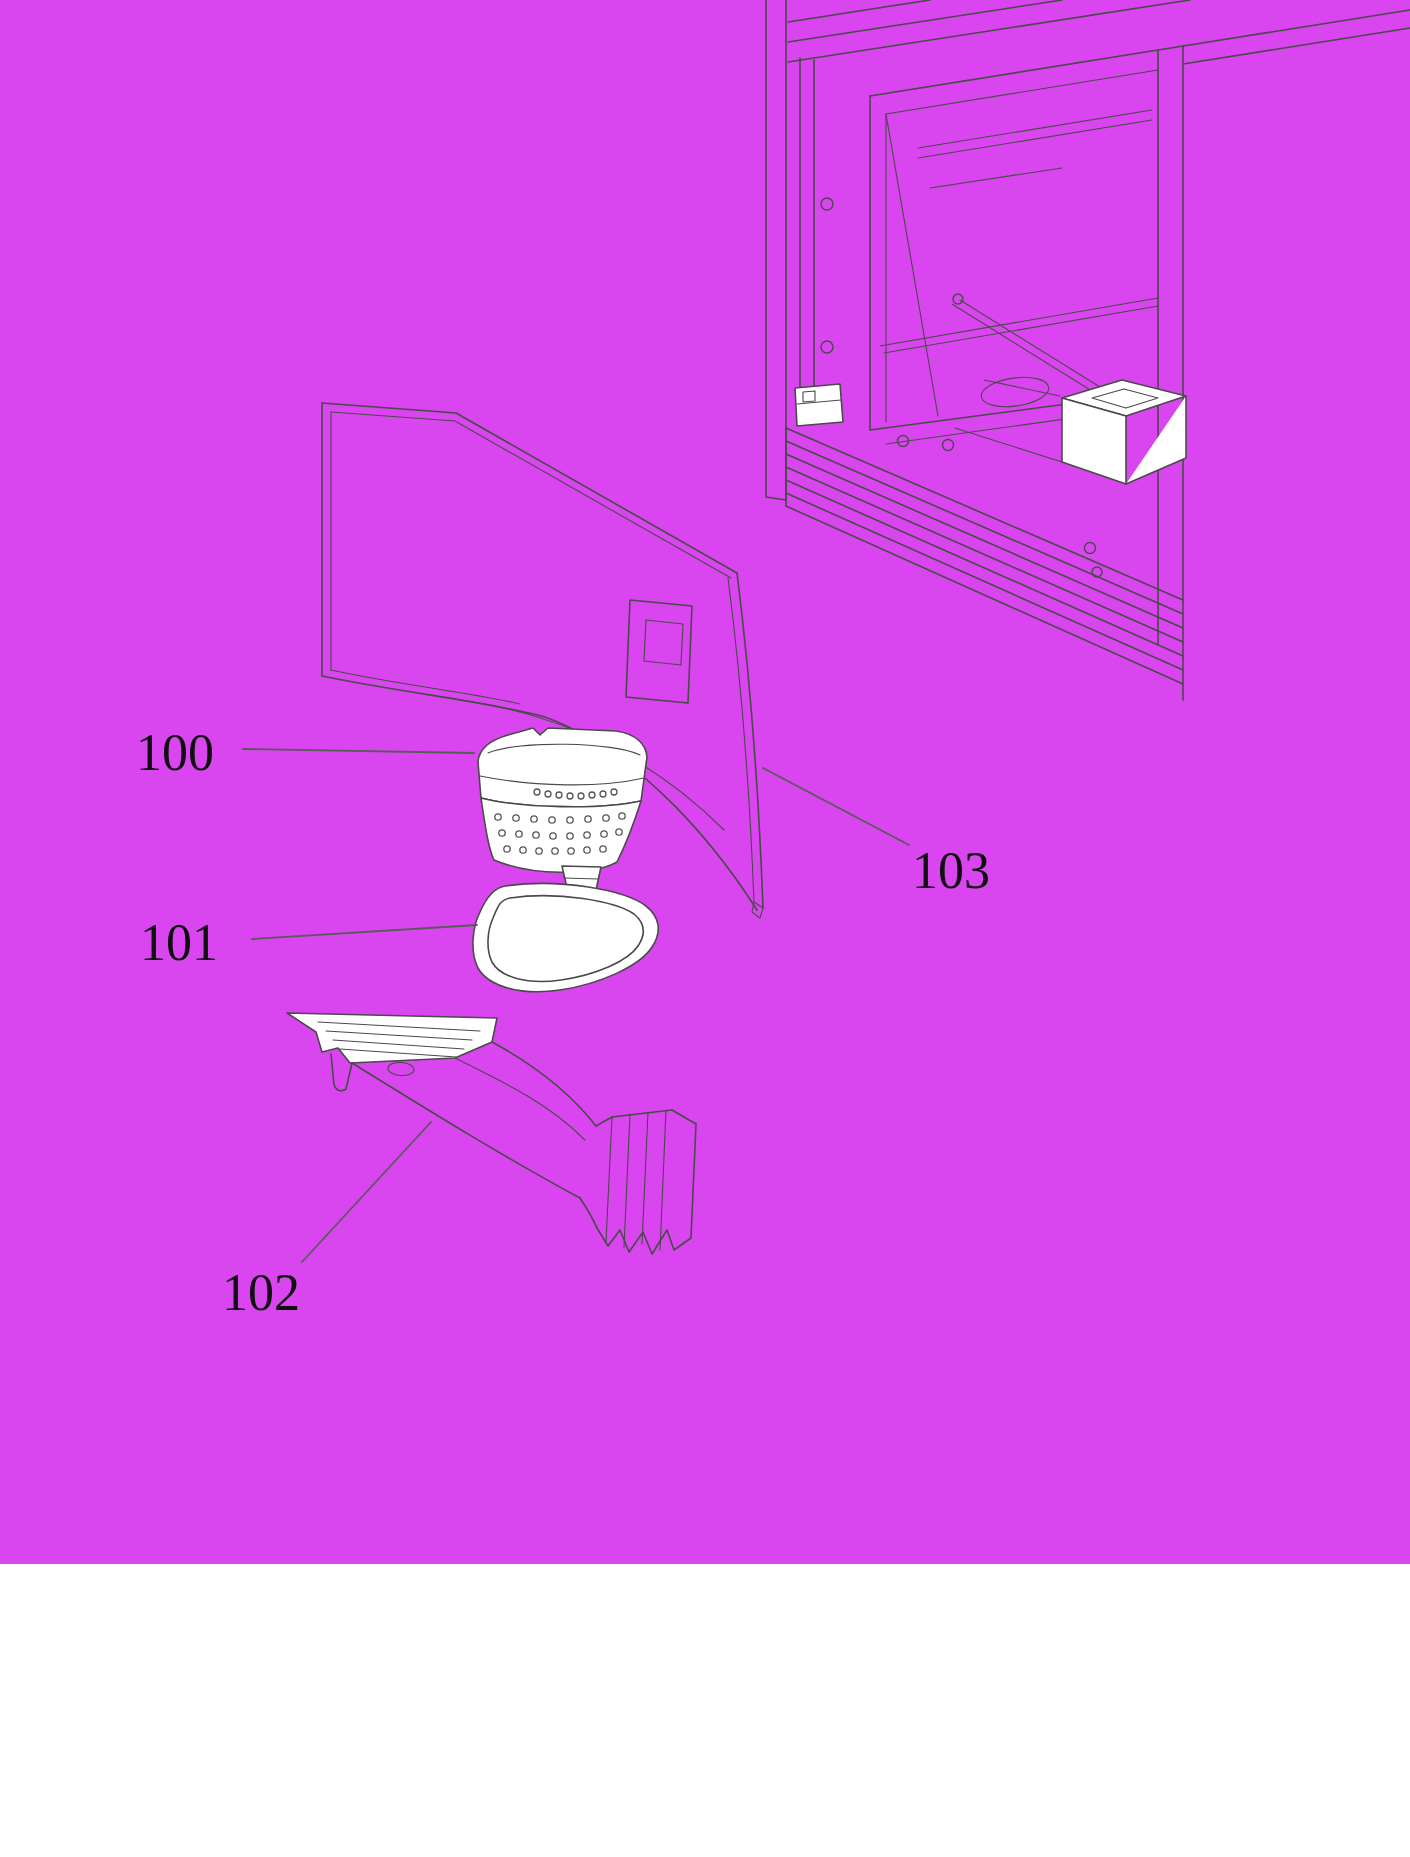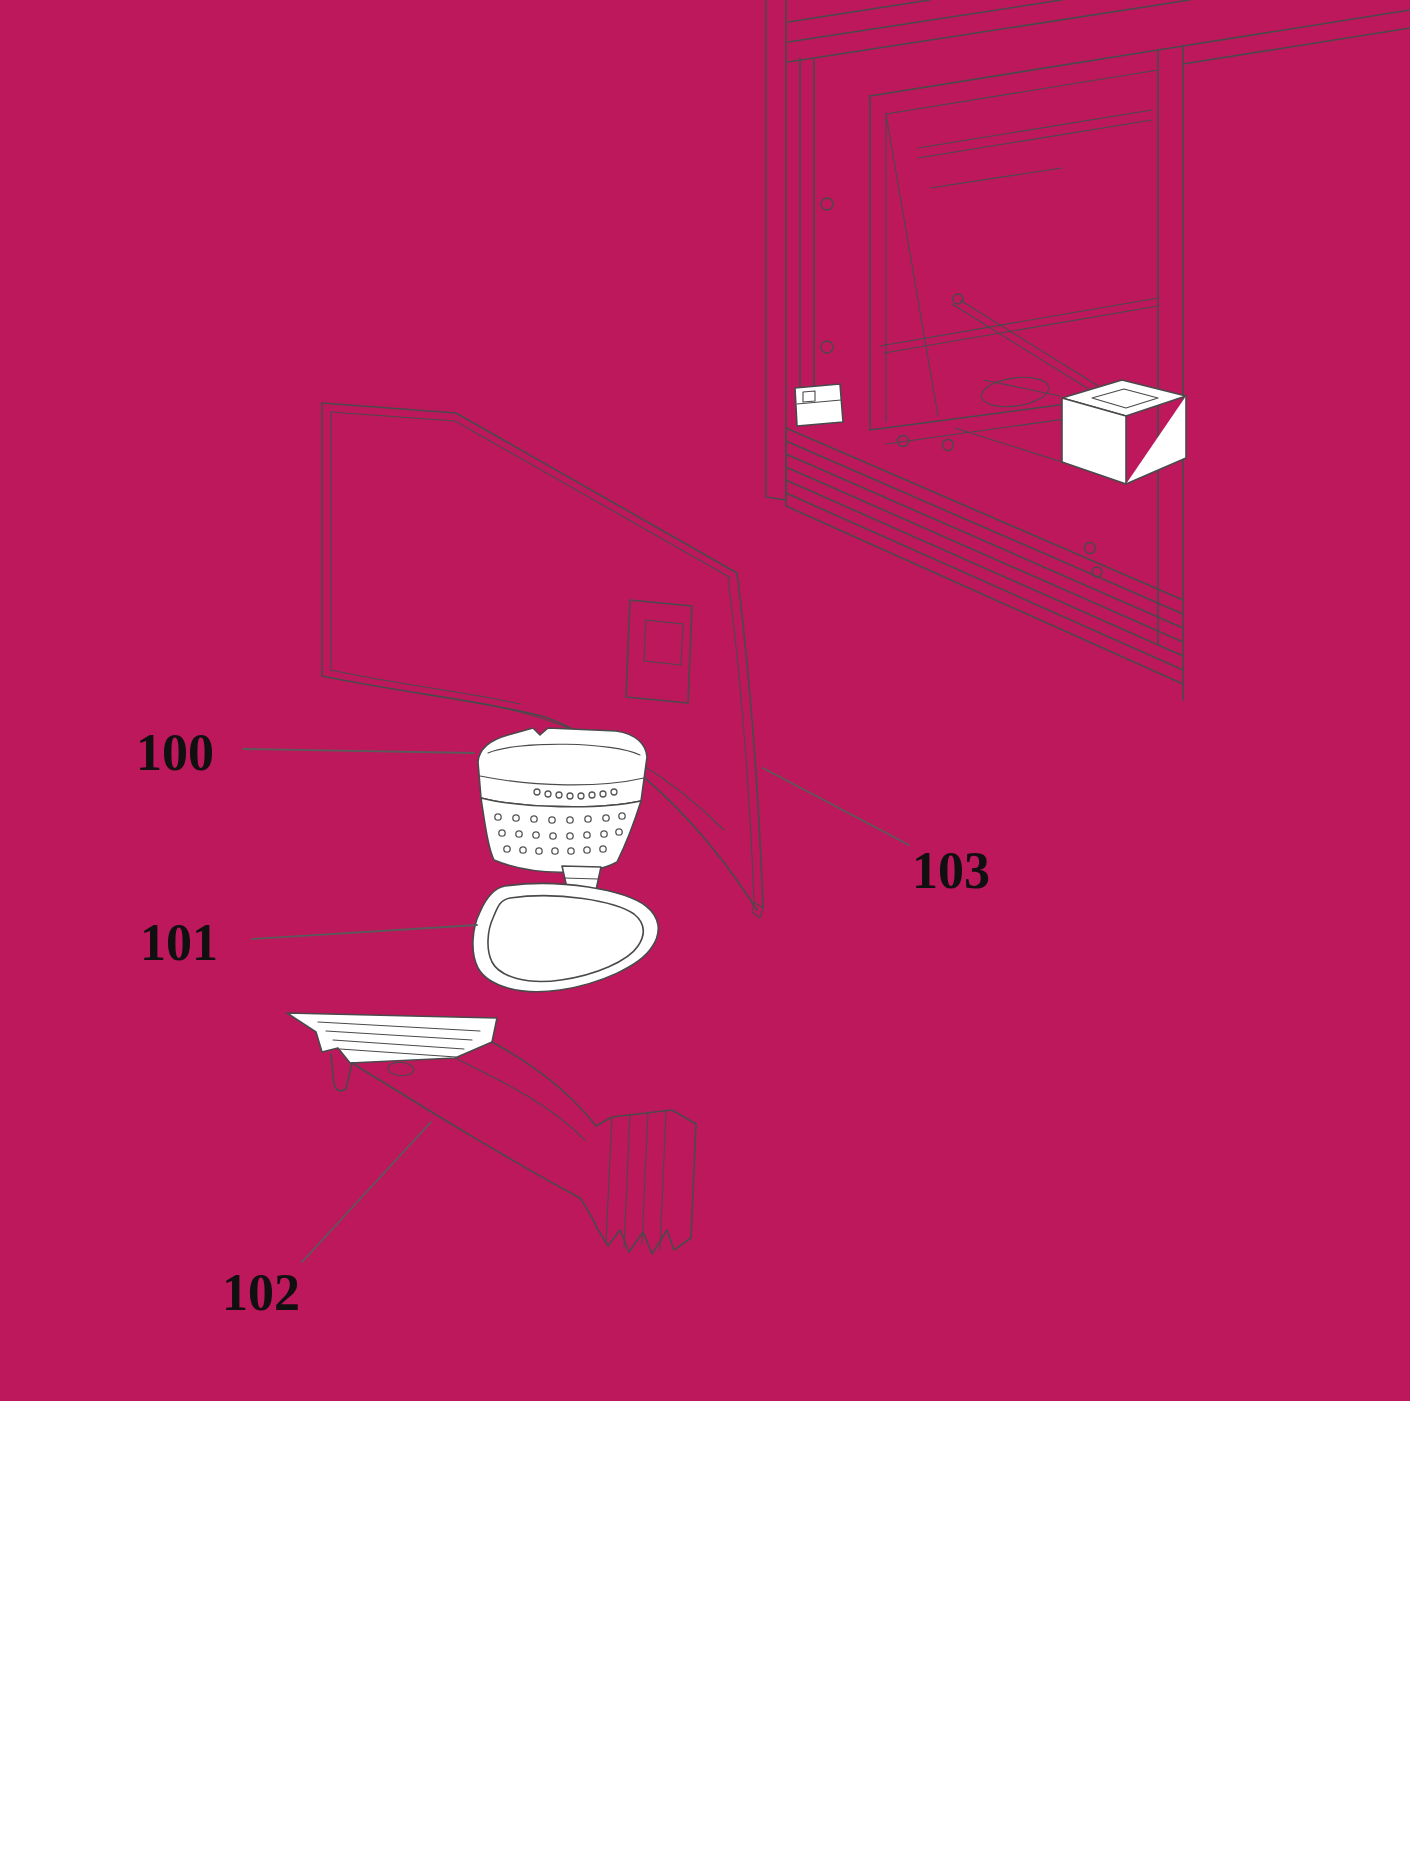--- a/index.html
+++ b/index.html
@@ -4,24 +4,23 @@
 <style>
   html, body {
     margin: 0;
     padding: 0;
     background: #ffffff;
     font-family: "Liberation Serif", "DejaVu Serif", serif;
   }
   .canvas {
     position: relative;
     width: 1410px;
-    height: 1401px;
-    background: #be185d;
+    height: 1564px;
+    background: #d946ef;
     overflow: hidden;
-    font-weight: bold;
   }
   svg { display: block; }
   .ln {
     fill: none;
     stroke: #4a4a4a;
     stroke-width: 1.6;
     stroke-linecap: round;
     stroke-linejoin: round;
   }
   .thin { stroke-width: 1.1; }

